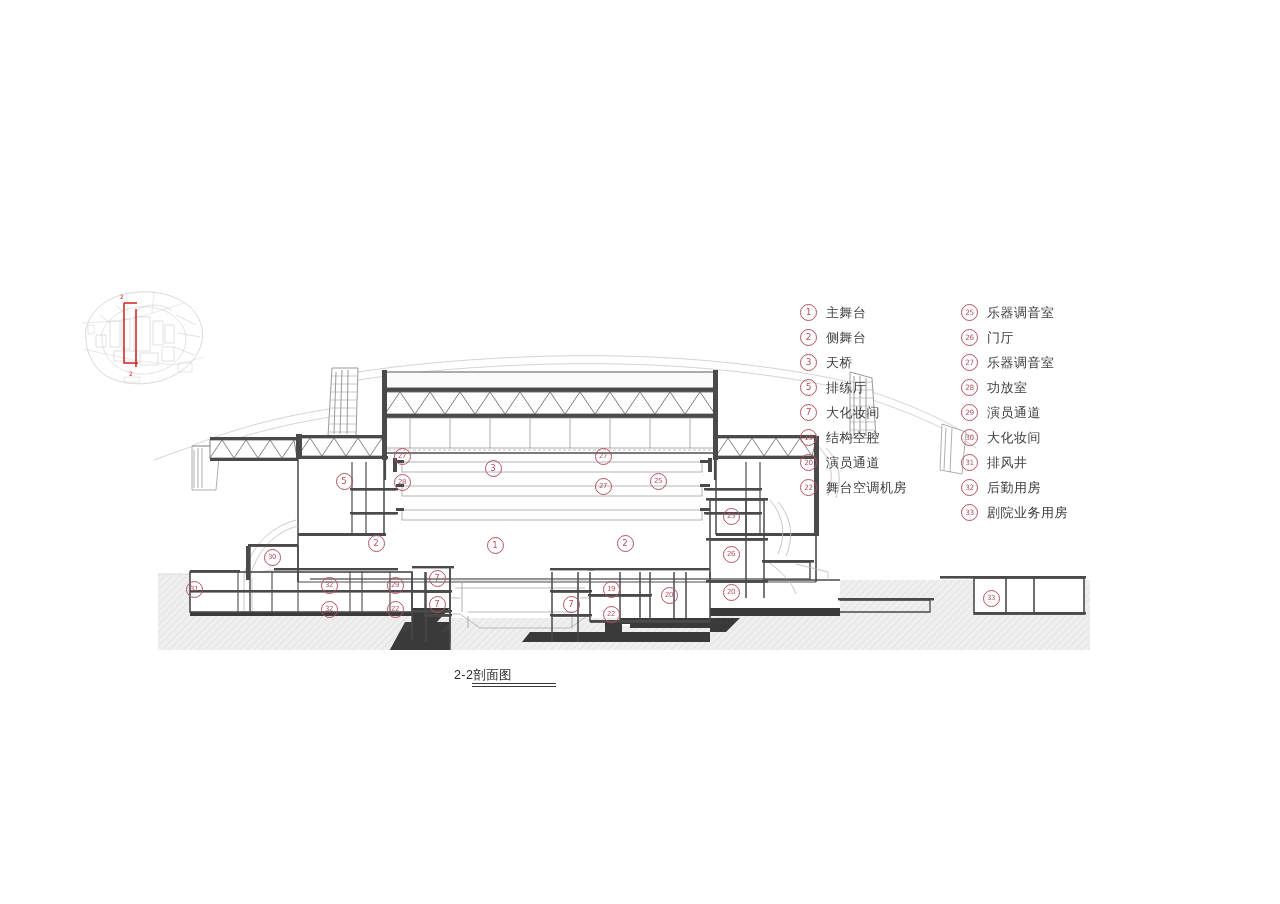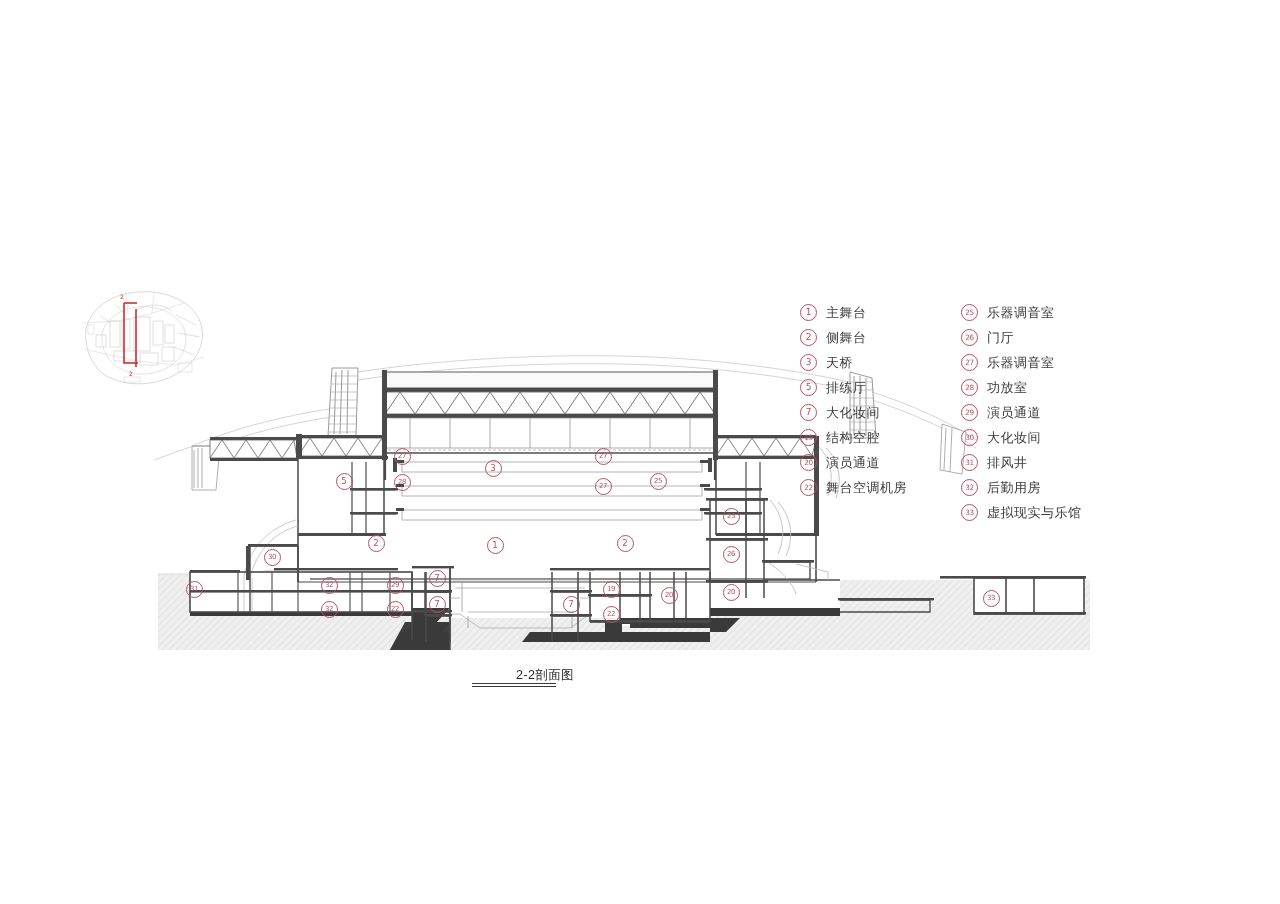--- a/index.html
+++ b/index.html
@@ -15,21 +15,21 @@
   #keyplan{position:absolute;left:80px;top:285px;width:128px;height:110px;}
   #keyplan svg{display:block;}
 
   
   #section{position:absolute;left:150px;top:350px;width:950px;height:310px;}
   #section svg{display:block;}
 
   
   #draw-title{
     position:absolute;left:454px;top:668px;width:120px;
-    text-align:right;font-size:12.5px;color:#2a2a2a;letter-spacing:.4px;
+    text-align:left;font-size:12.5px;color:#2a2a2a;letter-spacing:.4px;
     padding-bottom:3px;line-height:15px;
   }
   #draw-title .rule1{position:absolute;left:18px;right:18px;bottom:2px;height:1px;background:#3a3a3a;}
   #draw-title .rule2{position:absolute;left:18px;right:18px;bottom:-1px;height:1px;background:#3a3a3a;}
 
   
   #legend{position:absolute;left:800px;top:300px;display:flex;gap:54px;}
   .legend-col{display:flex;flex-direction:column;gap:0px;}
   .legend-row{display:flex;align-items:center;height:25px;gap:9px;}
   .legend-num{
@@ -547,18 +547,18 @@
         <div class="legend-row">
           <span class="legend-num tight">31</span>
           <span class="legend-label">排风井</span>
         </div>
         <div class="legend-row">
           <span class="legend-num tight">32</span>
           <span class="legend-label">后勤用房</span>
         </div>
         <div class="legend-row">
           <span class="legend-num tight">33</span>
-          <span class="legend-label">虚拟现实与乐馆</span>
+          <span class="legend-label">剧院业务用房</span>
         </div>
       </div>
     </div>
 
 </div>
 
 </body></html>

